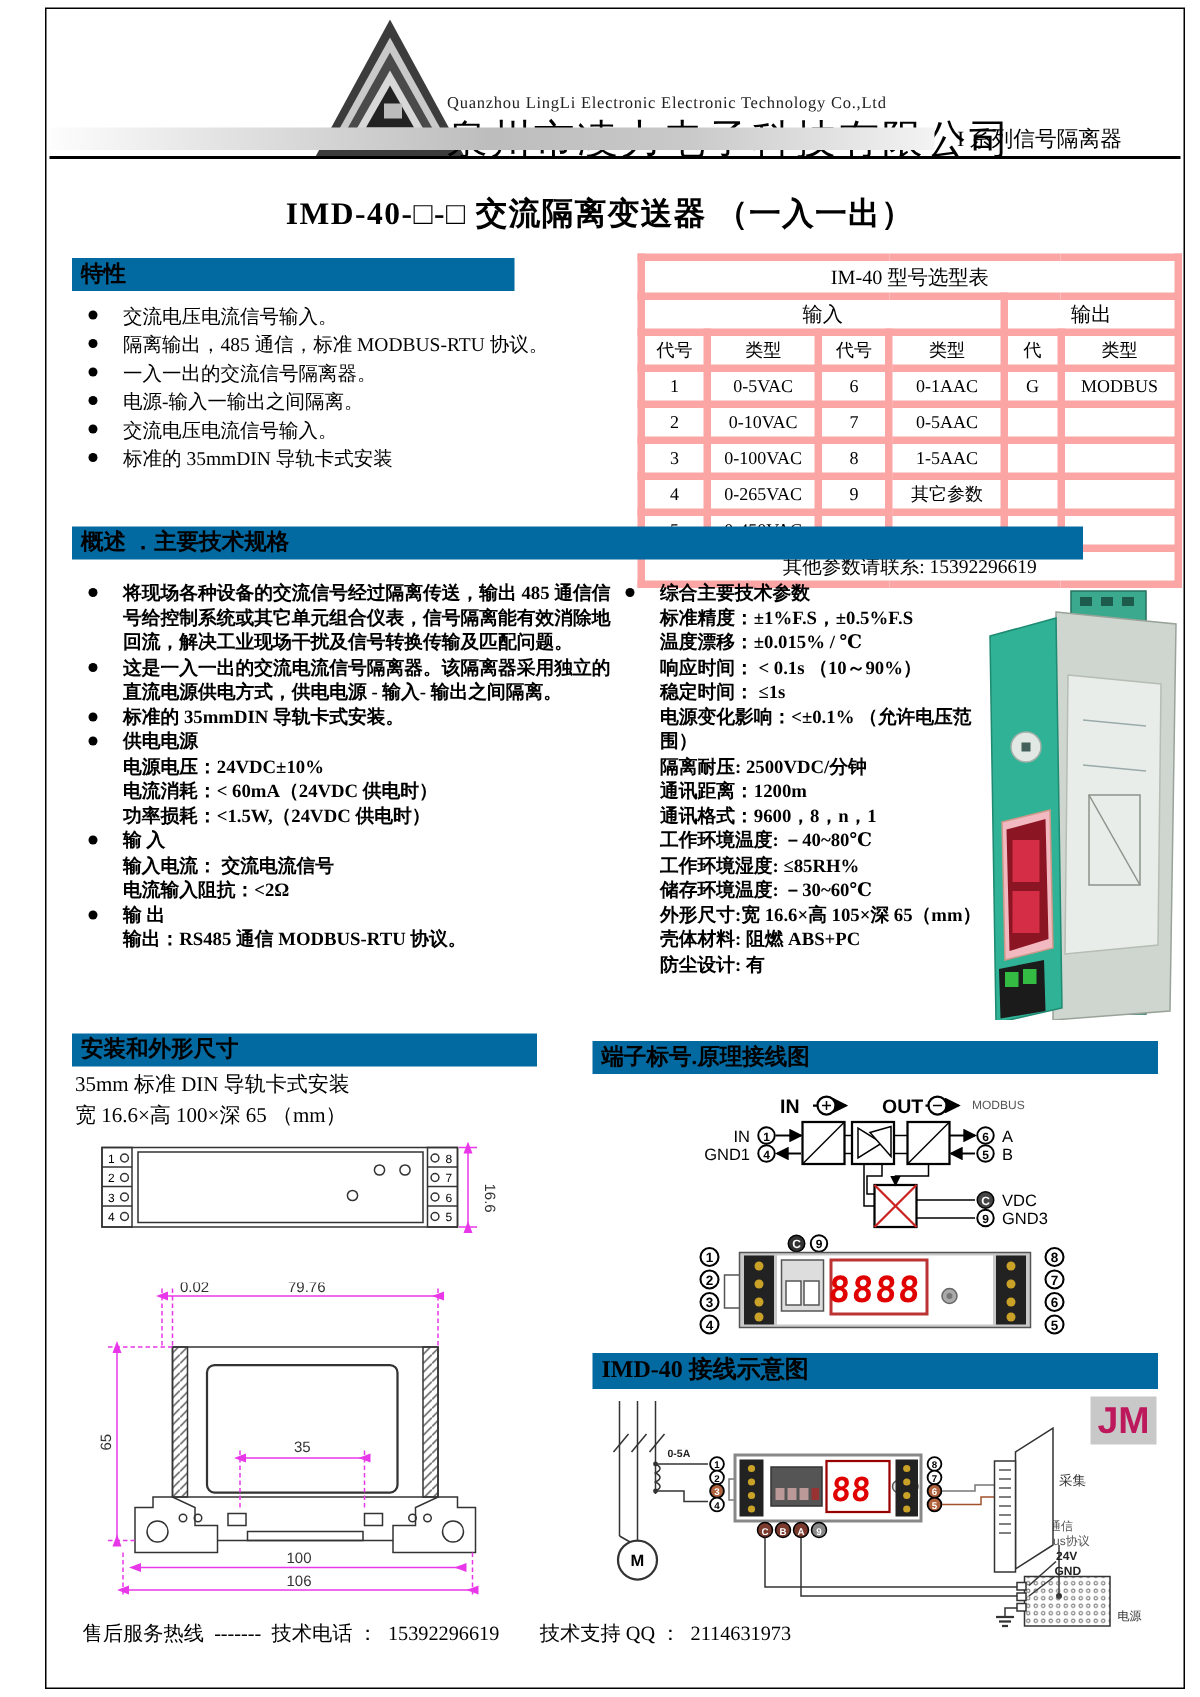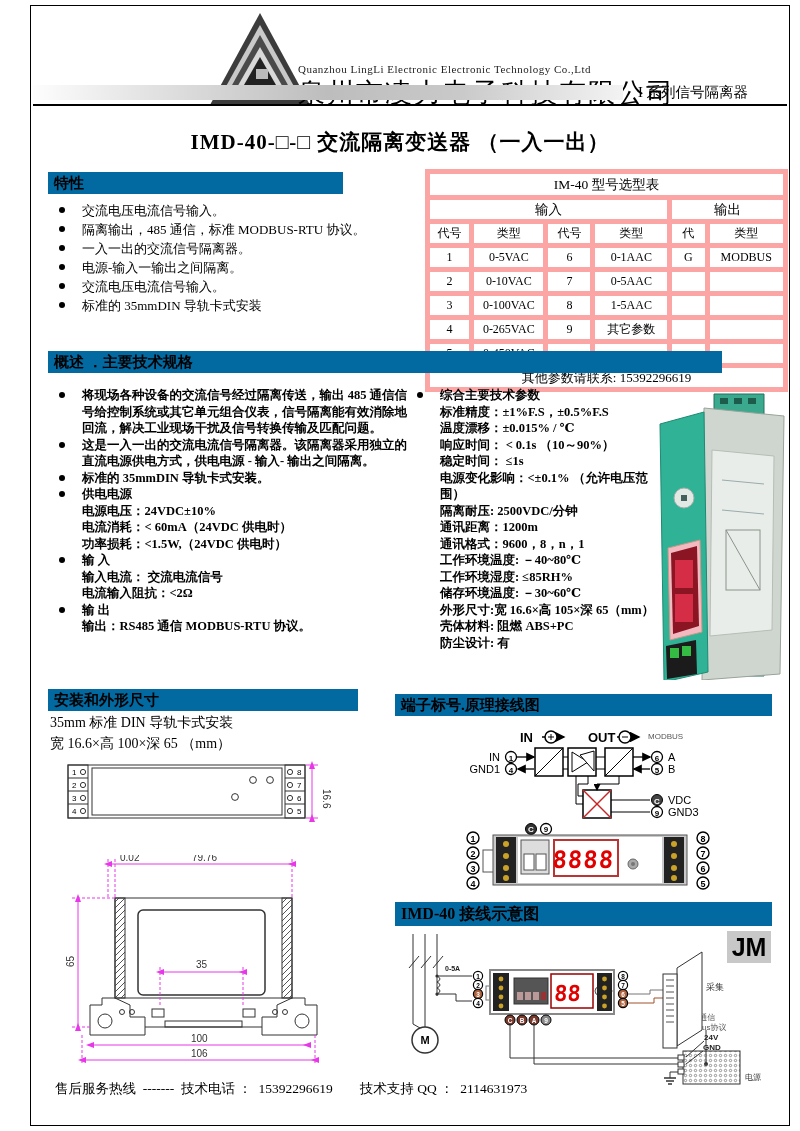--- a/index.html
+++ b/index.html
@@ -27,21 +27,21 @@
   li.sub{padding-left:30px;}
   table.sel{border-collapse:collapse;font-size:12px;}
   table.sel td,table.sel th{border:5px solid #fca5a5;text-align:center;height:19px;
         padding:0 2px;font-weight:normal;}
   table.sel .ttl{font-size:13.5px;height:21px;}
   table.sel .grp{font-size:13.5px;}
   .install-line{font-size:14px;text-align:center;}
   .footer{position:absolute;left:55px;top:1080px;font-size:13.5px;white-space:pre;}
   .jm-box{position:absolute;left:727px;top:931px;width:44px;height:32px;background:#c8c8c8;
           text-align:center;font-family:"Liberation Sans",sans-serif;
-          font-size:25px;font-weight:bold;line-height:32px;color:#000000;}
+          font-size:25px;font-weight:bold;line-height:32px;color:#be185d;}
   svg text{font-family:"Liberation Sans","DejaVu Sans",sans-serif;}
   .led{font-family:"DejaVu Sans Mono",monospace;font-weight:bold;fill:#e00000;}
 </style>
 </head>
 <body>
 
 <div class="page">
 
   <div class="frame"></div>
 

